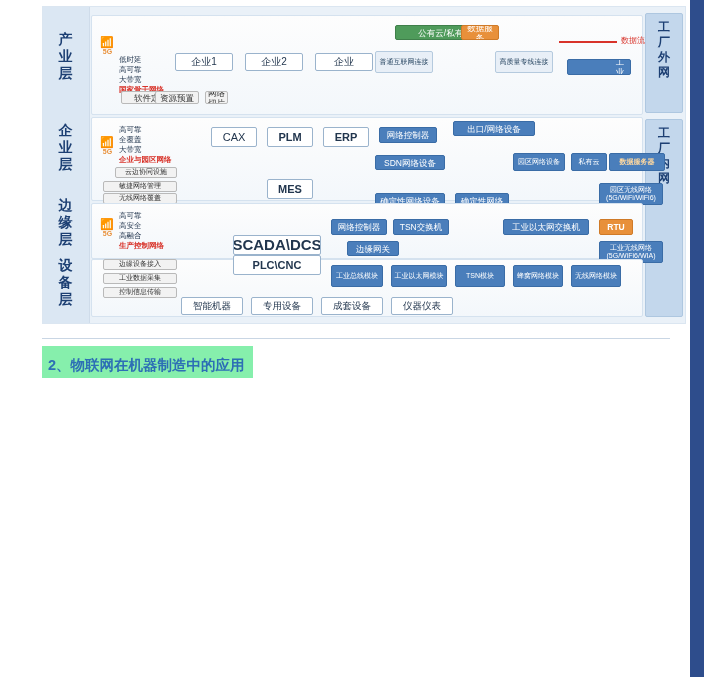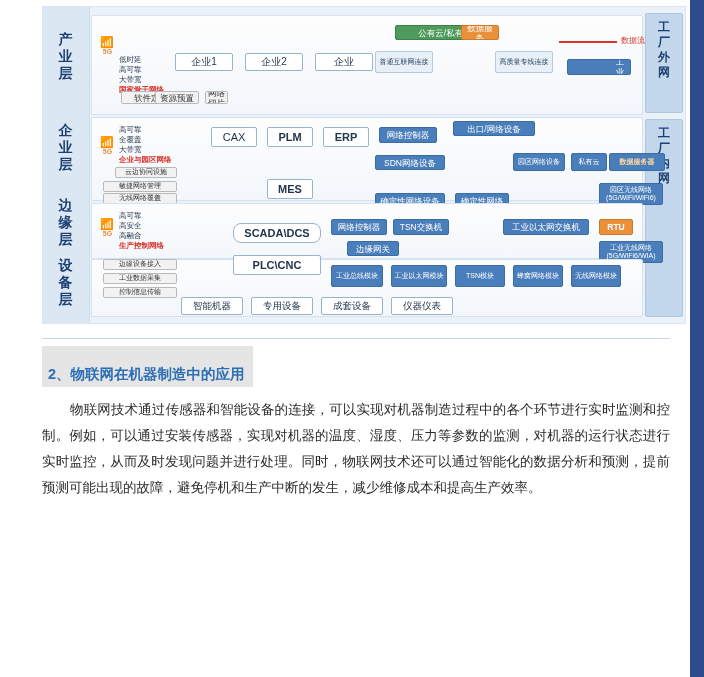--- a/index.html
+++ b/index.html
@@ -152,25 +152,25 @@
     left: 42px;
     width: 628px;
   }
   .sec-rule {
     border-top: 1px solid #c9d6e4;
     height: 0; width: 100%;
     margin-bottom: 7px;
   }
   .sec-head {
     display: inline-block;
-    background: #e5e5e5;
+    background: #86efac;
     color: #2d6fb5;
     font-size: 14.5px;
     font-weight: bold;
-    padding: 19px 8px 4px 6px;
+    padding: 10px 8px 4px 6px;
     line-height: 18px;
   }
   .para {
     margin-top: 10px;
     font-size: 13.5px;
     line-height: 26px;
     color: #2b2b2b;
     text-align: justify;
     text-indent: 28px;
   }
@@ -350,21 +350,21 @@
       <div class="ic">📶</div>
       <div class="tx">5G</div>
     </div>
     <div class="kpi" style="left:76px; top:204px;">
       <div>高可靠</div>
       <div>高安全</div>
       <div>高融合</div>
       <div><b>生产控制网络</b></div>
     </div>
 
-    <div class="box b-white" style="left:190px; top:216px; width:88px; height:20px; font-size:11px; font-weight:bold;border-radius:8px;">
+    <div class="box b-white" style="left:190px; top:228px; width:88px; height:20px; font-size:15px; font-weight:bold;">
       <span>SCADA\DCS</span>
     </div>
     <div class="box b-blue" style="left:288px; top:212px; width:56px; height:16px;">
       <span>网络控制器</span>
     </div>
     <div class="box b-blue" style="left:350px; top:212px; width:56px; height:16px;">
       <span>TSN交换机</span>
     </div>
     <div class="box b-blue" style="left:460px; top:212px; width:86px; height:16px;">
       <span>工业以太网交换机</span>
@@ -422,17 +422,16 @@
     </div>
     <div class="box b-white" style="left:348px; top:290px; width:62px; height:18px; font-size:9.5px;">
       <span>仪器仪表</span>
     </div>
 
   </div>
 
   <div class="section" style="top:338px;">
     <div class="sec-rule"></div>
     <div class="sec-head">2、物联网在机器制造中的应用</div>
-    <div class="para">物联网技术通过传感器和智能设备的连接，可以实现对机器制造过程中的各个环节进行实时监测和控制。例如，可以通过安装传感器，实现对机器的温度、湿度、压力等参数的监测，对机器的运行状态进行实时监控，从而及时发现问题并进行处理。同时，物联网技术还可以通过智能化的数据分析和预测，提前预测可能出现的故障，避免停机和生产中断的发生，减少维修成本和提高生产效率。</div>
   </div>
 
 
 </div>
 
 </body></html>

